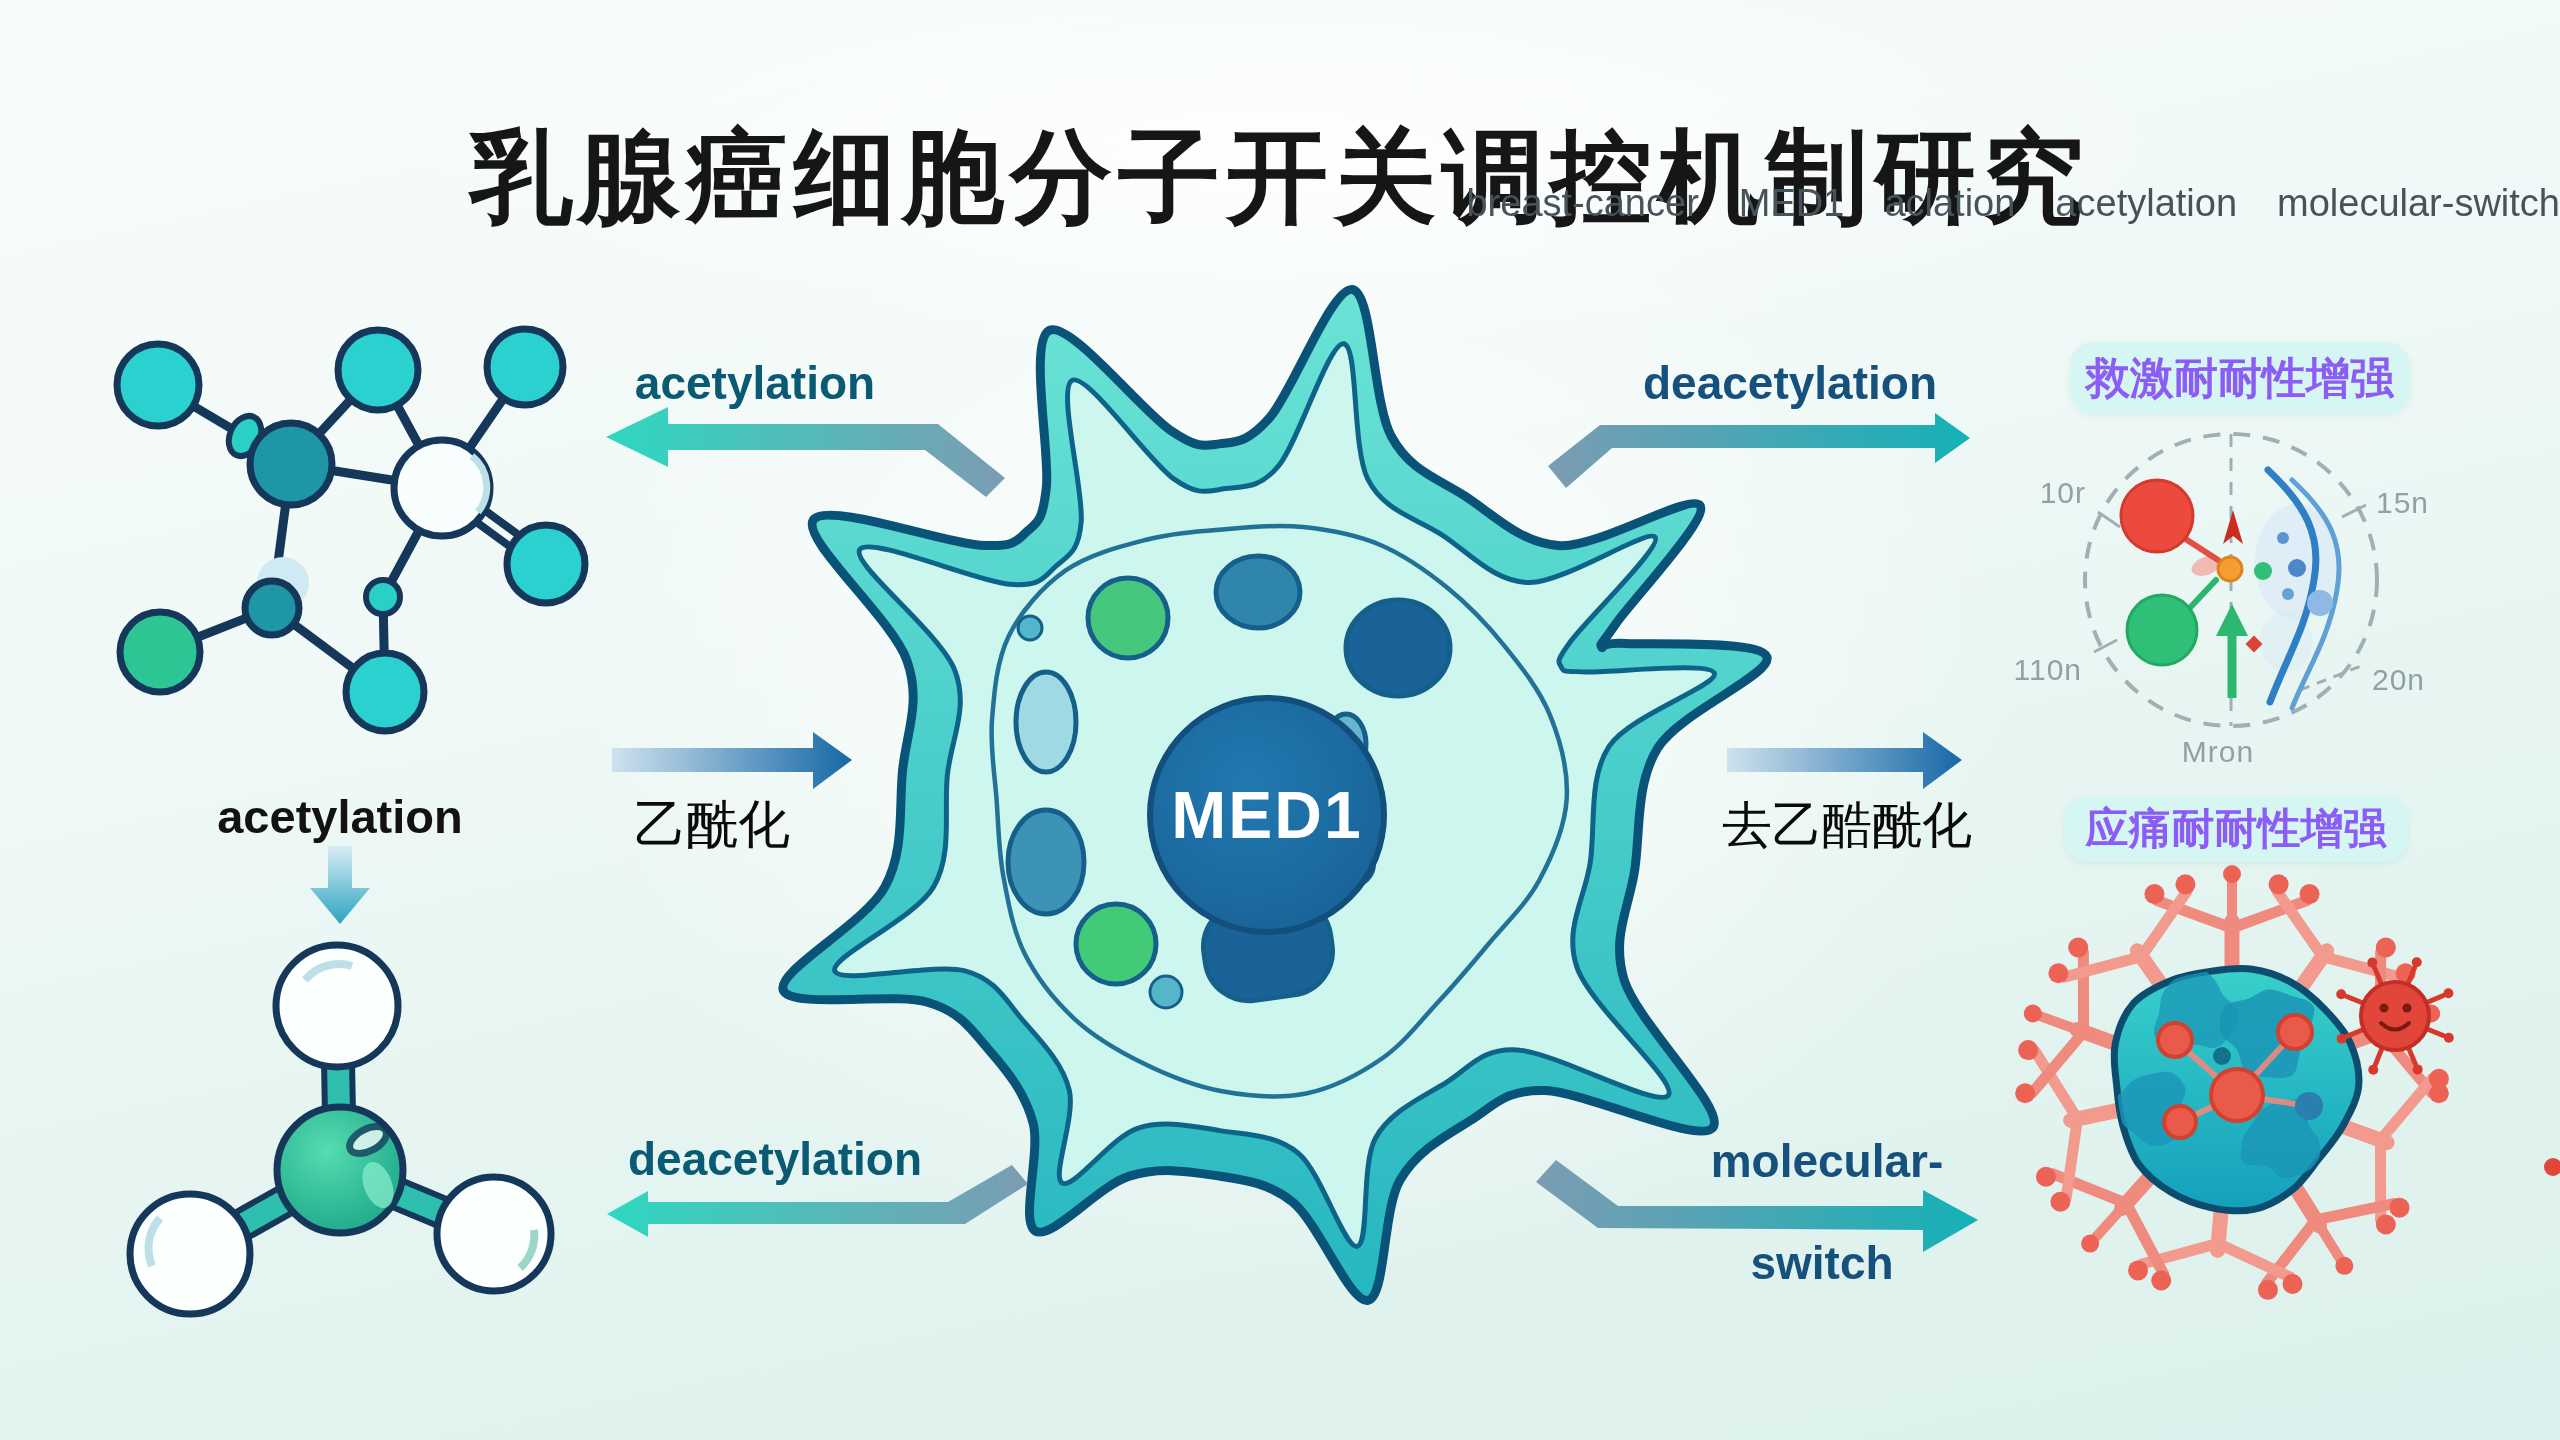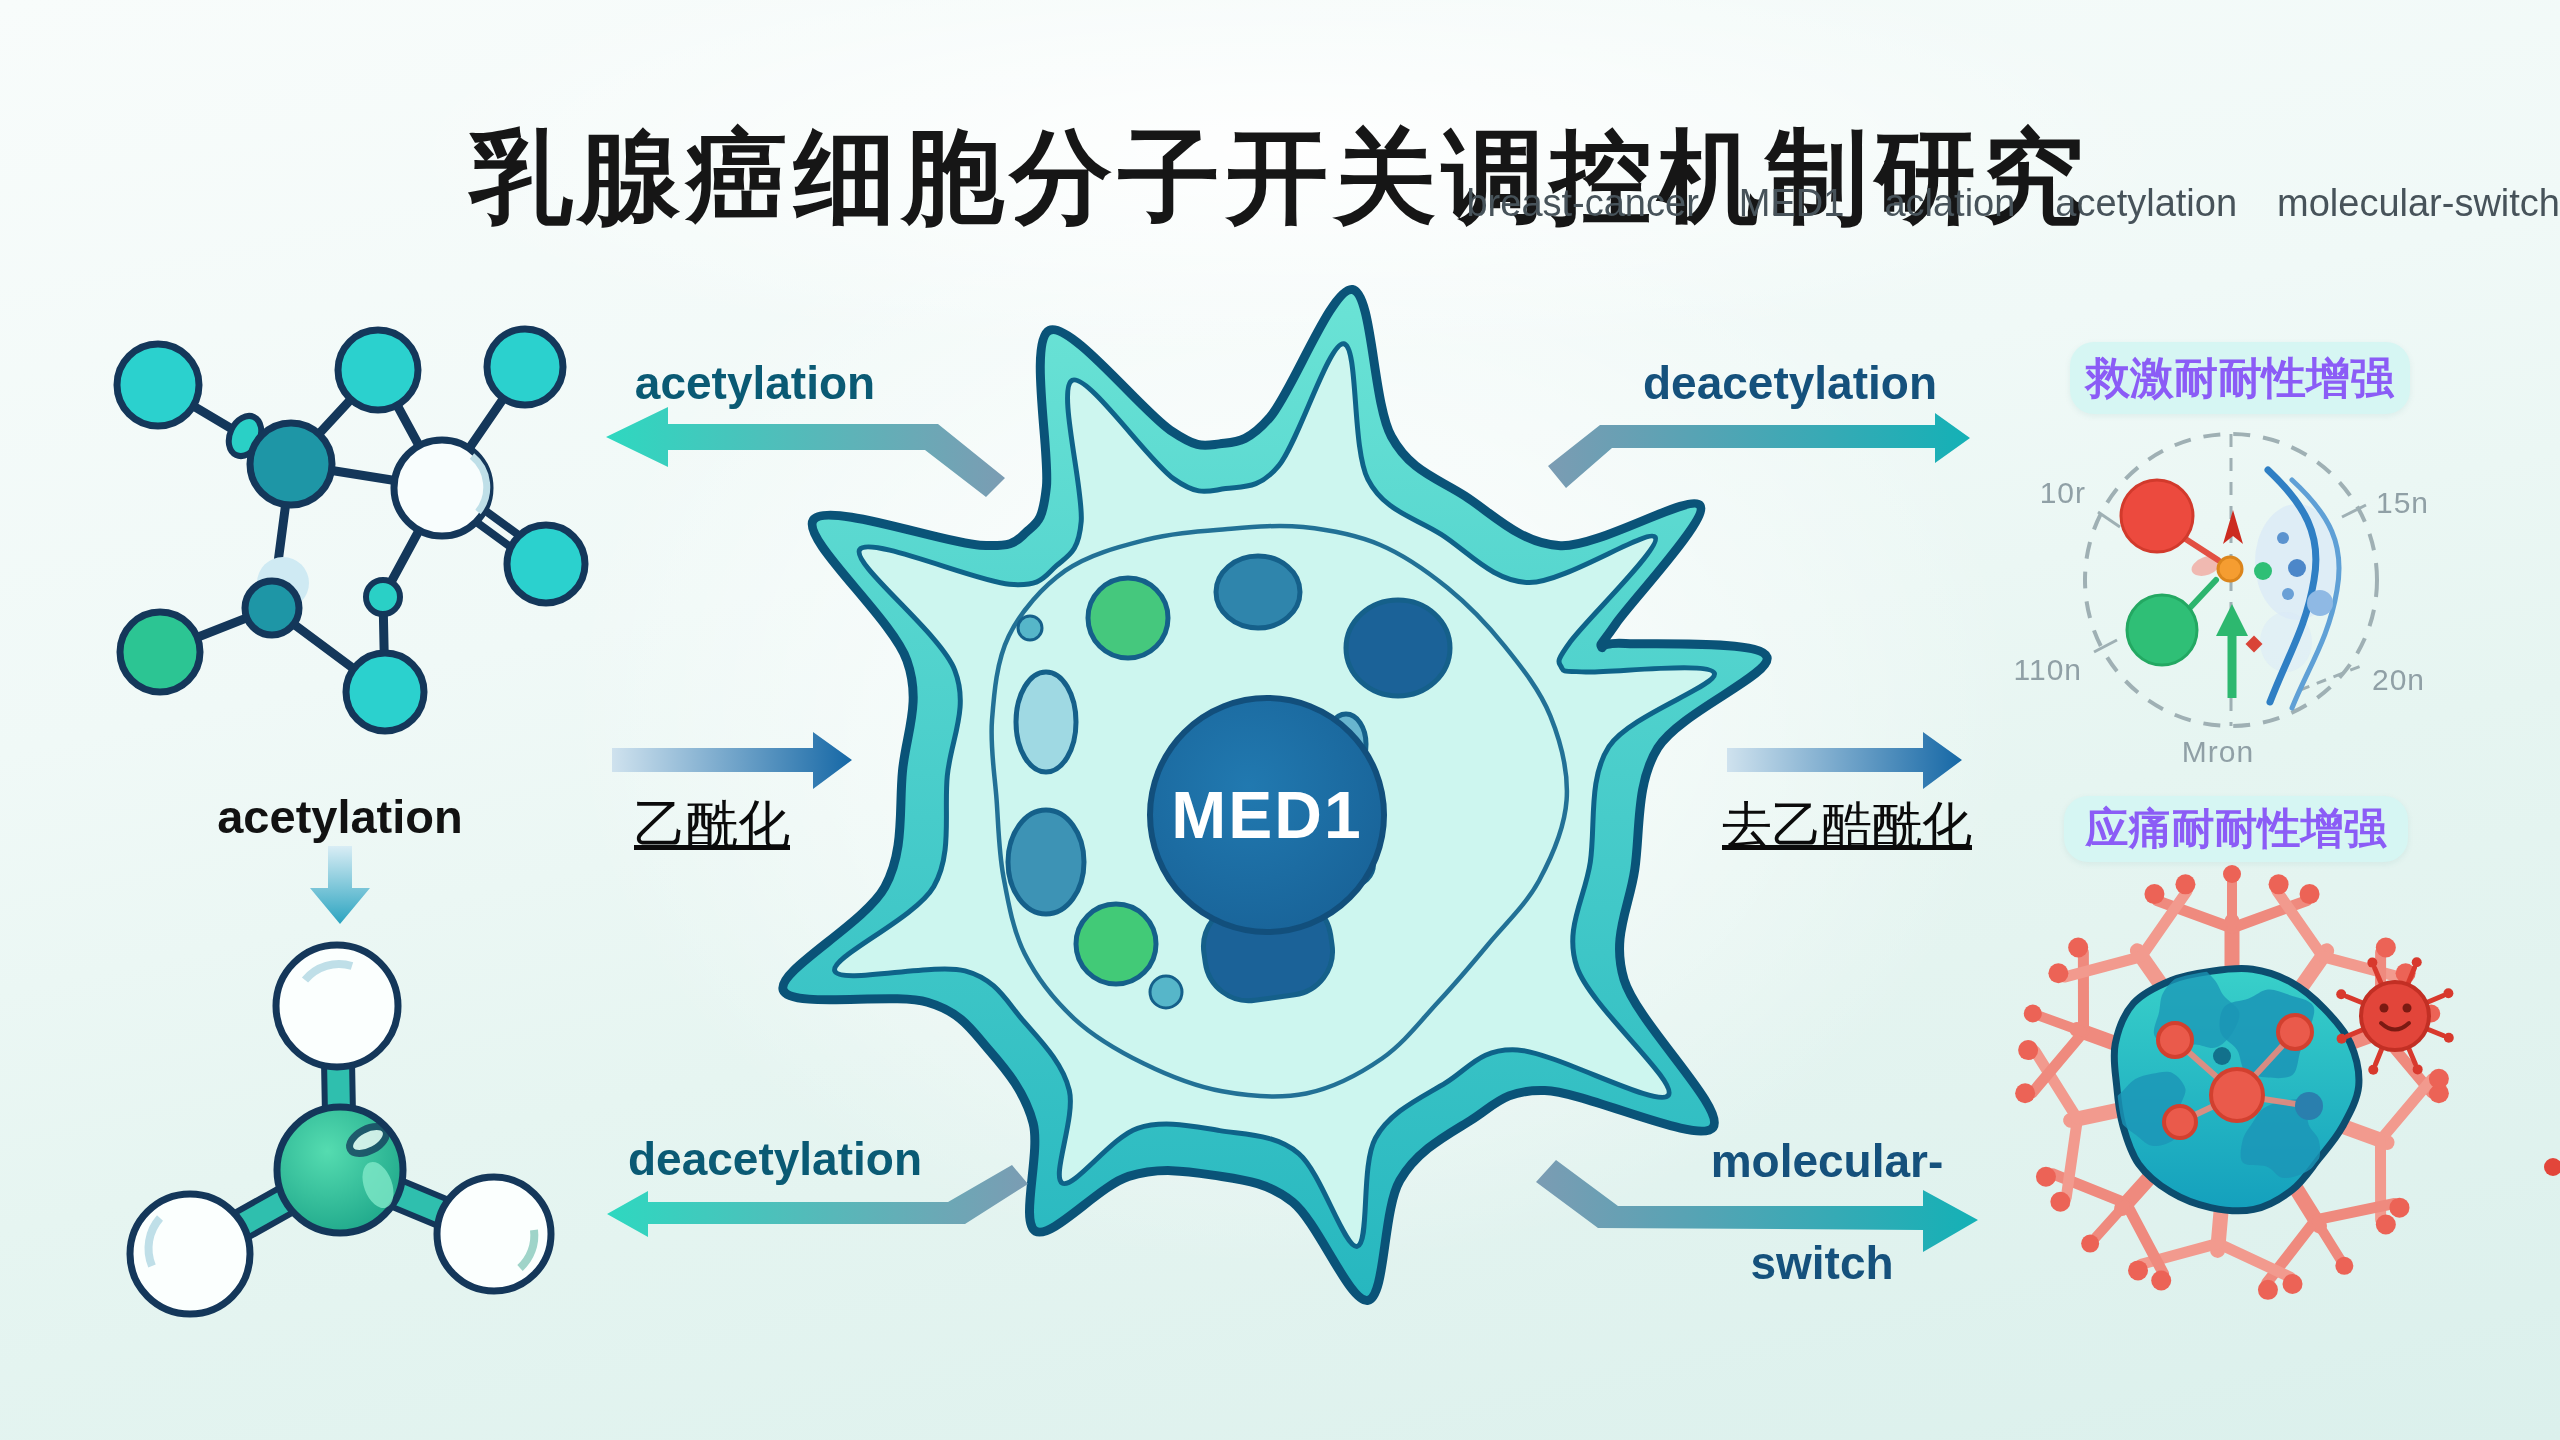--- a/index.html
+++ b/index.html
@@ -9,21 +9,21 @@
   .glow{position:absolute;border-radius:50%;
     background:radial-gradient(closest-side,rgba(255,255,255,.92),rgba(255,255,255,0));}
   .title{position:absolute;left:0;top:42px;width:2560px;text-align:center;
     font-size:102px;font-weight:900;letter-spacing:6px;color:#161616;white-space:nowrap;}
   .keywords{position:absolute;left:0;top:182px;width:2560px;display:flex;
     justify-content:flex-end;gap:40px;font-size:38px;font-weight:500;color:#47535a;}
   .lbl{position:absolute;text-align:center;line-height:1.1;}
   .lbl-black{font-size:47px;font-weight:800;color:#121212;}
   .lbl-teal{font-size:46px;font-weight:bold;color:#0a5a74;}
   .lbl-navy{font-size:46px;font-weight:bold;color:#15517c;}
-  .lbl-cjk{font-size:52px;font-weight:500;color:#0b0b0b;text-decoration:underline;}
+  .lbl-cjk{font-size:52px;font-weight:500;color:#0b0b0b;}
   .badge{position:absolute;background:#d6f6f3;border-radius:24px;display:flex;
     align-items:center;justify-content:center;font-weight:600;color:#8b5cf6;
     box-shadow:0 2px 6px rgba(30,120,120,.08);}
   .dot-red{position:absolute;width:18px;height:18px;border-radius:50%;background:#e2453a;}
   svg{position:absolute;overflow:visible;}
   svg text{font-family:"Liberation Sans","DejaVu Sans",sans-serif;}
   .tick{fill:#90a0a6;font-size:30px;letter-spacing:1px;}
 </style>
 </head>
 <body>

